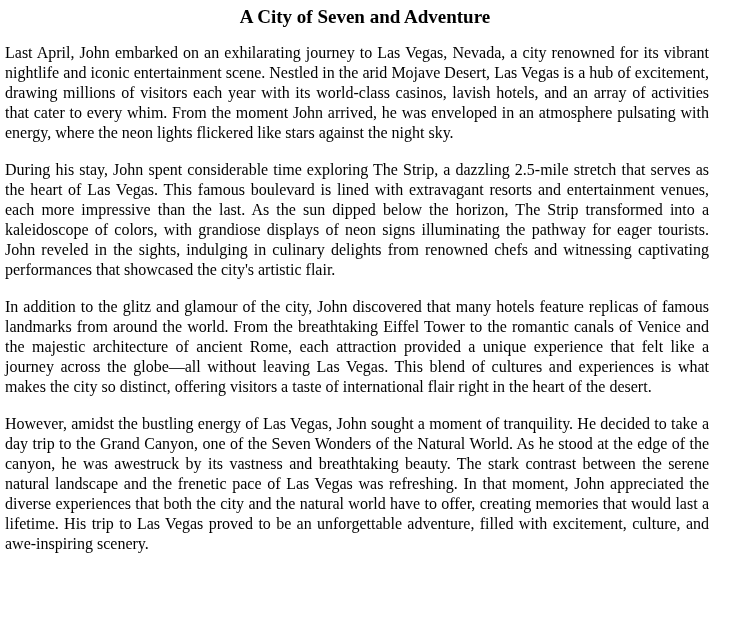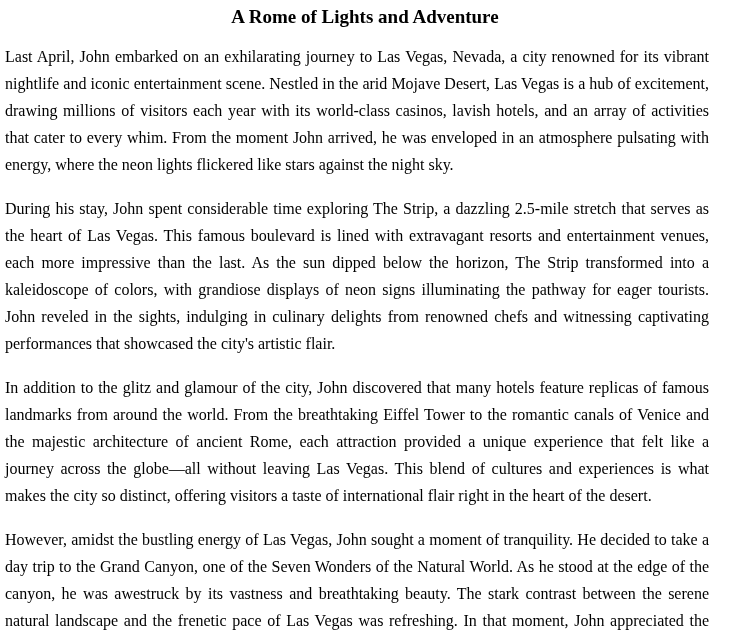--- a/index.html
+++ b/index.html
@@ -27,34 +27,34 @@
     font-family: "Liberation Serif", "DejaVu Serif", serif;
     font-size: 19px;
     font-weight: bold;
     text-align: center;
     color: #000000;
     line-height: 24px;
     margin: 5px 0 14px 0;
   }
   .doc-paragraph {
     text-align: justify;
-    line-height: 27px;
+    line-height: 20px;
     margin: 0 16px 17px 0;
     color: #000000;
     font-family: Liberation Serif, serif;
   }
   .doc-paragraph:last-child {
     margin-bottom: 0;
   }
 </style>
 </head>
 <body>
 
 <div class="document">
-  <h1 class="doc-title">A Rome of Lights and Adventure</h1>
+  <h1 class="doc-title">A City of Seven and Adventure</h1>
 
   <p class="doc-paragraph">Last April, John embarked on an exhilarating journey to Las Vegas, Nevada, a city renowned for its vibrant nightlife and iconic entertainment scene. Nestled in the arid Mojave Desert, Las Vegas is a hub of excitement, drawing millions of visitors each year with its world-class casinos, lavish hotels, and an array of activities that cater to every whim. From the moment John arrived, he was enveloped in an atmosphere pulsating with energy, where the neon lights flickered like stars against the night sky.</p>
 
   <p class="doc-paragraph">During his stay, John spent considerable time exploring The Strip, a dazzling 2.5-mile stretch that serves as the heart of Las Vegas. This famous boulevard is lined with extravagant resorts and entertainment venues, each more impressive than the last. As the sun dipped below the horizon, The Strip transformed into a kaleidoscope of colors, with grandiose displays of neon signs illuminating the pathway for eager tourists. John reveled in the sights, indulging in culinary delights from renowned chefs and witnessing captivating performances that showcased the city's artistic flair.</p>
 
   <p class="doc-paragraph">In addition to the glitz and glamour of the city, John discovered that many hotels feature replicas of famous landmarks from around the world. From the breathtaking Eiffel Tower to the romantic canals of Venice and the majestic architecture of ancient Rome, each attraction provided a unique experience that felt like a journey across the globe—all without leaving Las Vegas. This blend of cultures and experiences is what makes the city so distinct, offering visitors a taste of international flair right in the heart of the desert.</p>
 
   <p class="doc-paragraph">However, amidst the bustling energy of Las Vegas, John sought a moment of tranquility. He decided to take a day trip to the Grand Canyon, one of the Seven Wonders of the Natural World. As he stood at the edge of the canyon, he was awestruck by its vastness and breathtaking beauty. The stark contrast between the serene natural landscape and the frenetic pace of Las Vegas was refreshing. In that moment, John appreciated the diverse experiences that both the city and the natural world have to offer, creating memories that would last a lifetime. His trip to Las Vegas proved to be an unforgettable adventure, filled with excitement, culture, and awe-inspiring scenery.</p>
 </div>
 

